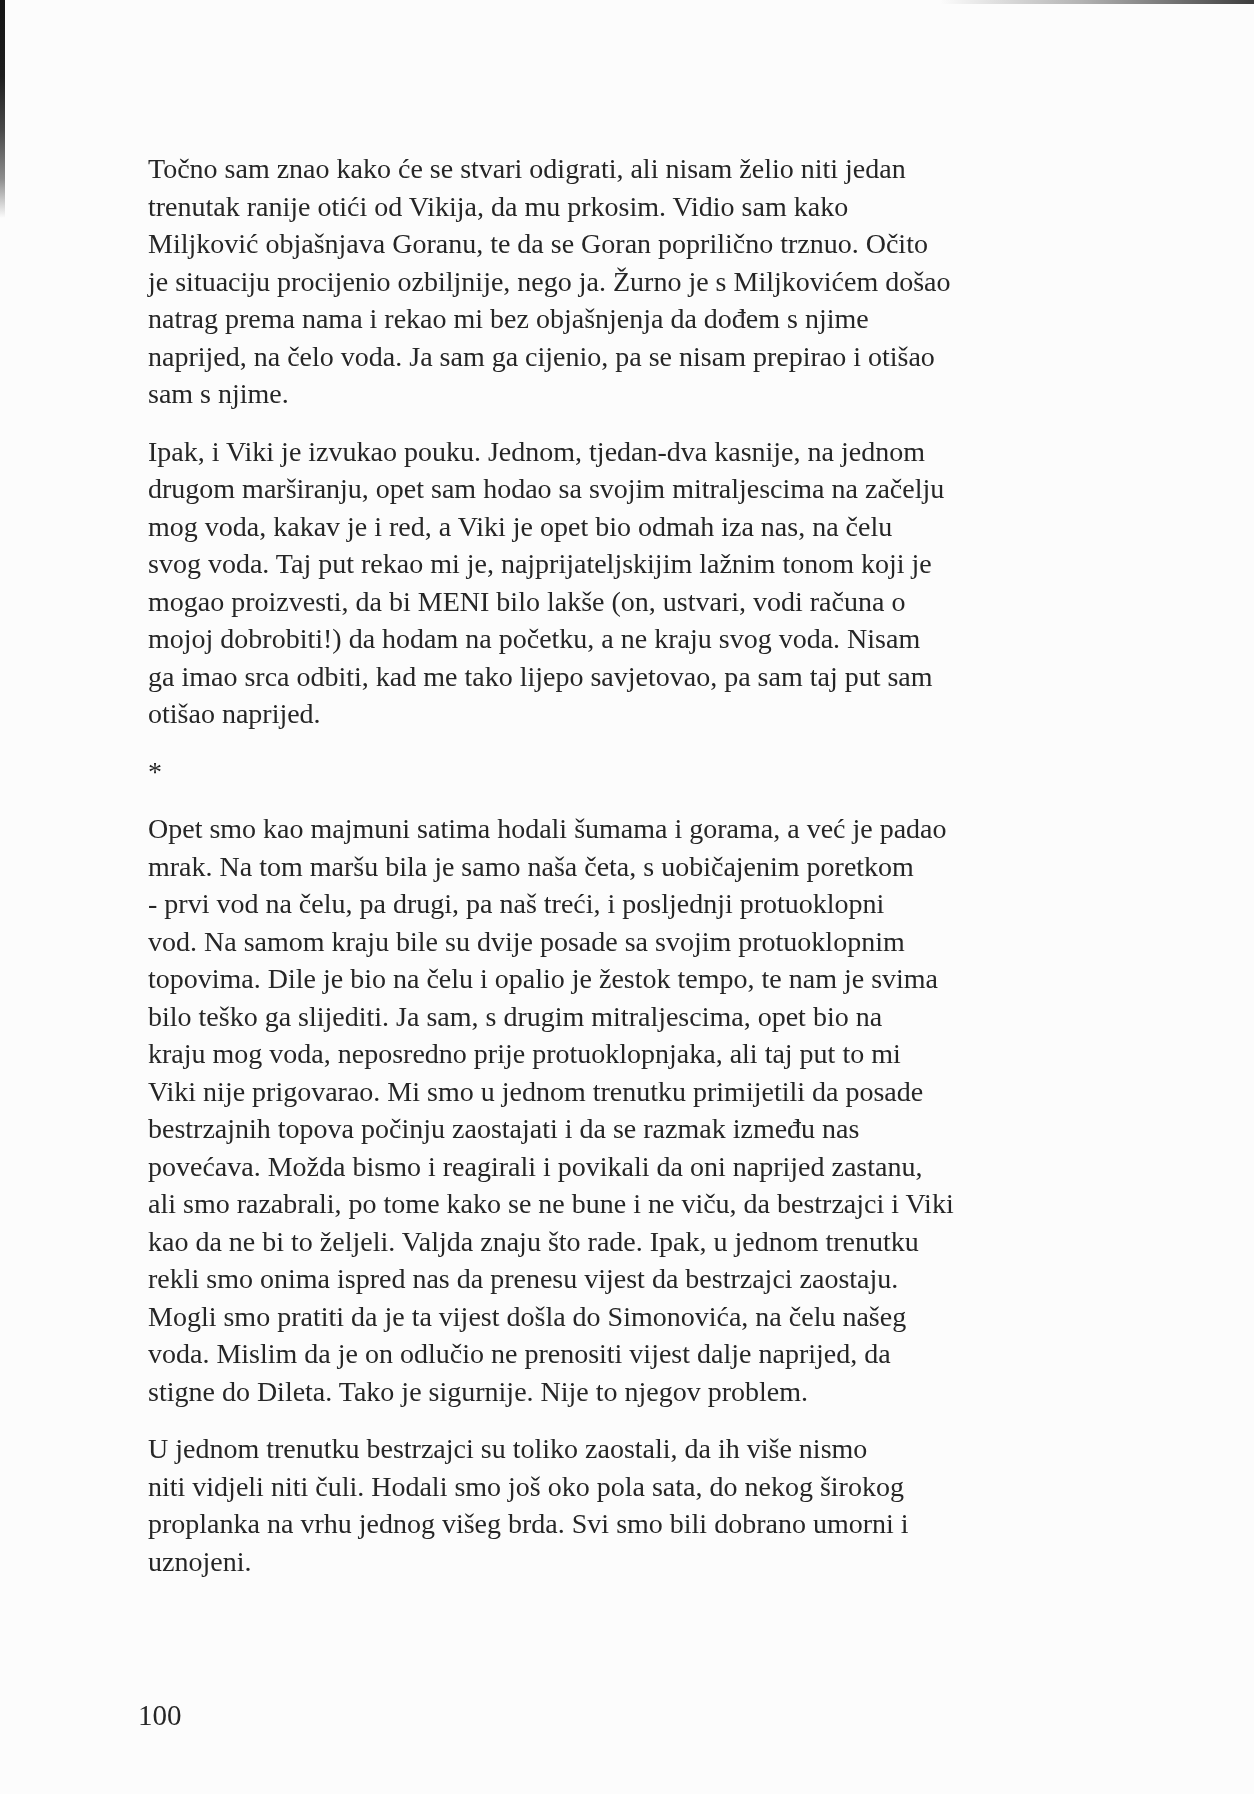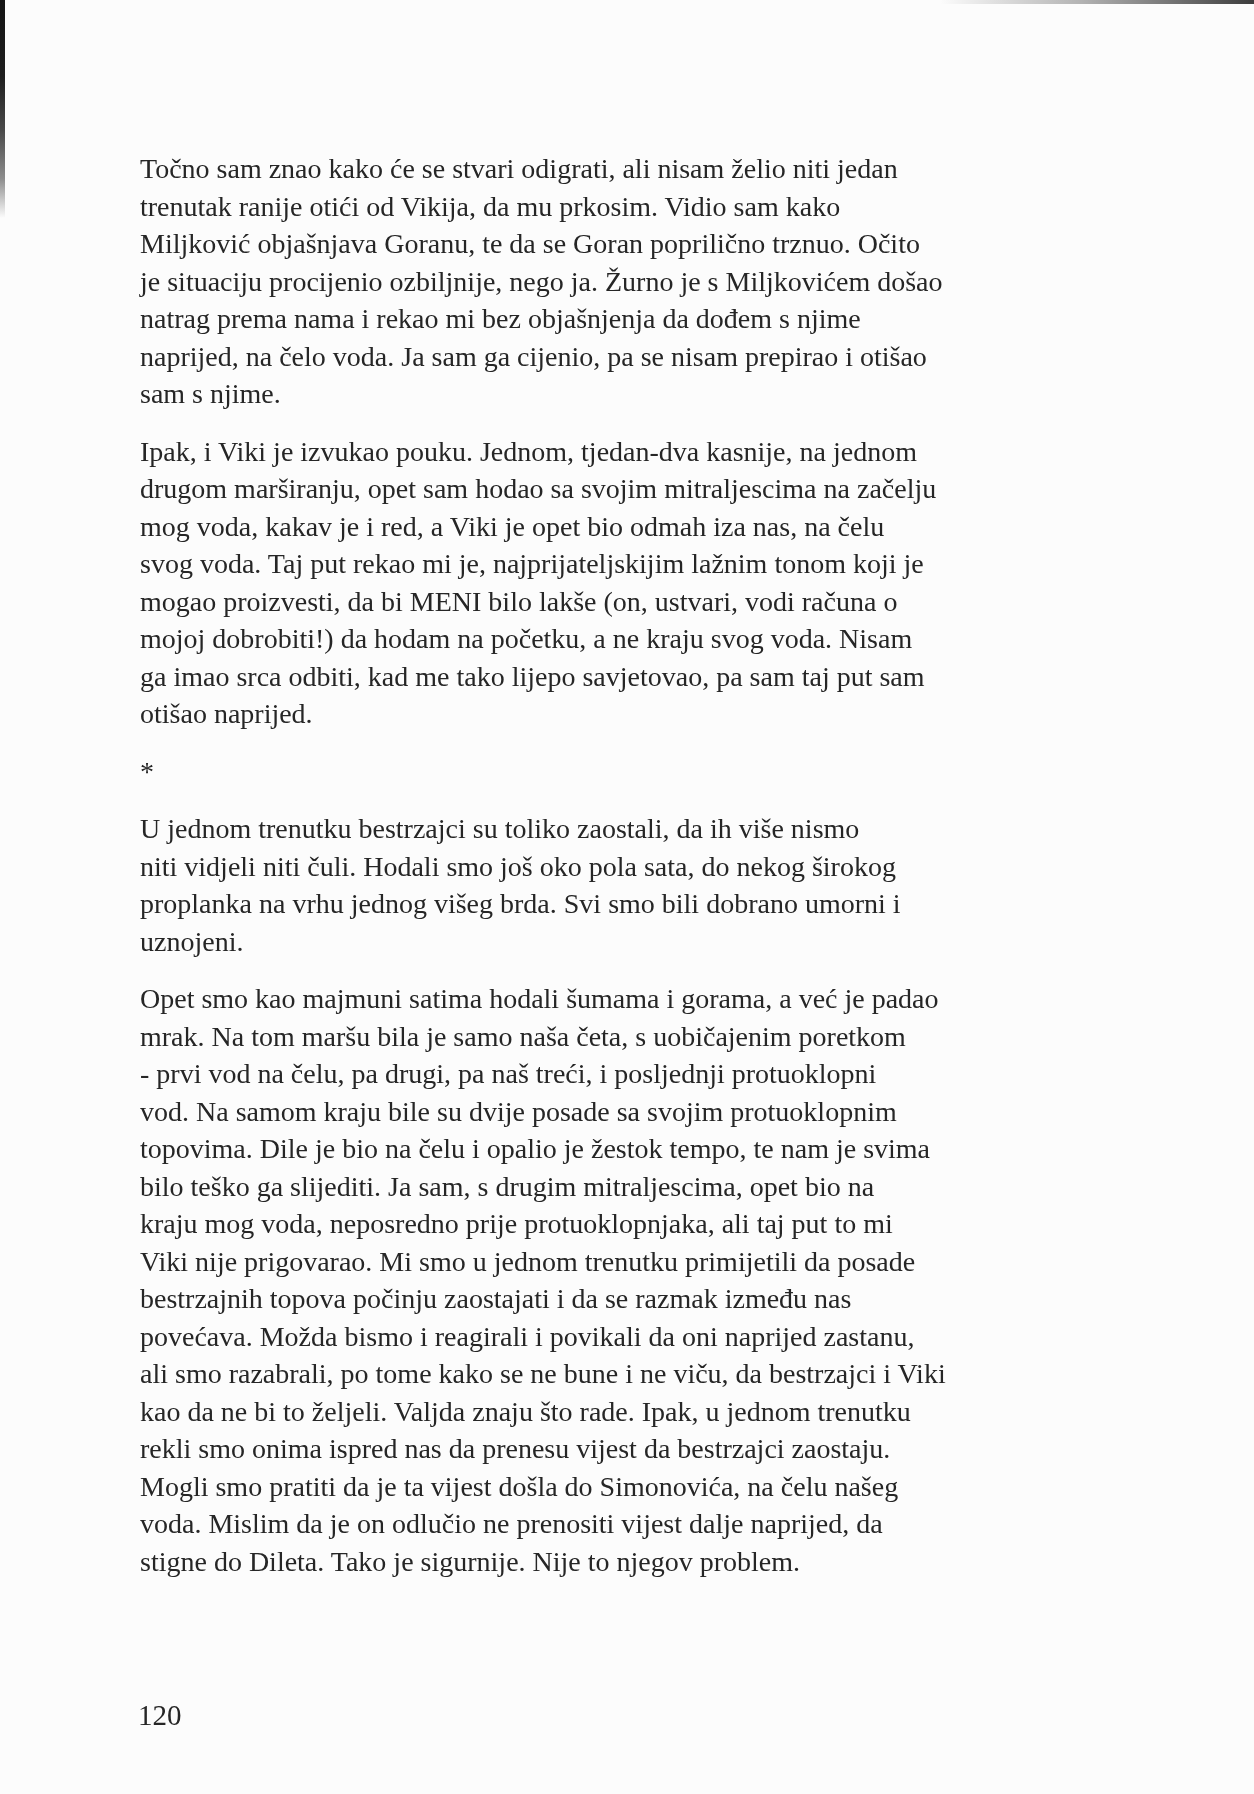--- a/index.html
+++ b/index.html
@@ -35,21 +35,21 @@
     position: absolute;
     left: 940px;
     top: 0;
     width: 314px;
     height: 4px;
     background: linear-gradient(to right,
       rgba(80,80,80,0) 0%, rgba(90,90,90,0.45) 45%, #3c3c3c 100%);
   }
   .text-block {
     position: absolute;
-    left: 140px;
+    left: 148px;
     top: 150px;
     width: 995px;
   }
   .para {
     margin: 0 0 20px 0;
     font-size: 28px;
     line-height: 37.5px;
     white-space: pre-line;
     text-align: left;
   }
@@ -84,36 +84,36 @@
 sam s njime.</p>
     <p class="para">Ipak, i Viki je izvukao pouku. Jednom, tjedan-dva kasnije, na jednom
 drugom marširanju, opet sam hodao sa svojim mitraljescima na začelju
 mog voda, kakav je i red, a Viki je opet bio odmah iza nas, na čelu
 svog voda. Taj put rekao mi je, najprijateljskijim lažnim tonom koji je
 mogao proizvesti, da bi MENI bilo lakše (on, ustvari, vodi računa o
 mojoj dobrobiti!) da hodam na početku, a ne kraju svog voda. Nisam
 ga imao srca odbiti, kad me tako lijepo savjetovao, pa sam taj put sam
 otišao naprijed.</p>
     <p class="separator">*</p>
-    <p class="para">U jednom trenutku bestrzajci su toliko zaostali, da ih više nismo
-niti vidjeli niti čuli. Hodali smo još oko pola sata, do nekog širokog
-proplanka na vrhu jednog višeg brda. Svi smo bili dobrano umorni i
-uznojeni.</p>
     <p class="para">Opet smo kao majmuni satima hodali šumama i gorama, a već je padao
 mrak. Na tom maršu bila je samo naša četa, s uobičajenim poretkom
 - prvi vod na čelu, pa drugi, pa naš treći, i posljednji protuoklopni
 vod. Na samom kraju bile su dvije posade sa svojim protuoklopnim
 topovima. Dile je bio na čelu i opalio je žestok tempo, te nam je svima
 bilo teško ga slijediti. Ja sam, s drugim mitraljescima, opet bio na
 kraju mog voda, neposredno prije protuoklopnjaka, ali taj put to mi
 Viki nije prigovarao. Mi smo u jednom trenutku primijetili da posade
 bestrzajnih topova počinju zaostajati i da se razmak između nas
 povećava. Možda bismo i reagirali i povikali da oni naprijed zastanu,
 ali smo razabrali, po tome kako se ne bune i ne viču, da bestrzajci i Viki
 kao da ne bi to željeli. Valjda znaju što rade. Ipak, u jednom trenutku
 rekli smo onima ispred nas da prenesu vijest da bestrzajci zaostaju.
 Mogli smo pratiti da je ta vijest došla do Simonovića, na čelu našeg
 voda. Mislim da je on odlučio ne prenositi vijest dalje naprijed, da
 stigne do Dileta. Tako je sigurnije. Nije to njegov problem.</p>
+    <p class="para">U jednom trenutku bestrzajci su toliko zaostali, da ih više nismo
+niti vidjeli niti čuli. Hodali smo još oko pola sata, do nekog širokog
+proplanka na vrhu jednog višeg brda. Svi smo bili dobrano umorni i
+uznojeni.</p>
   </main>
 
-  <div class="folio">120</div>
+  <div class="folio">100</div>
 </div>
 
 </body></html>

